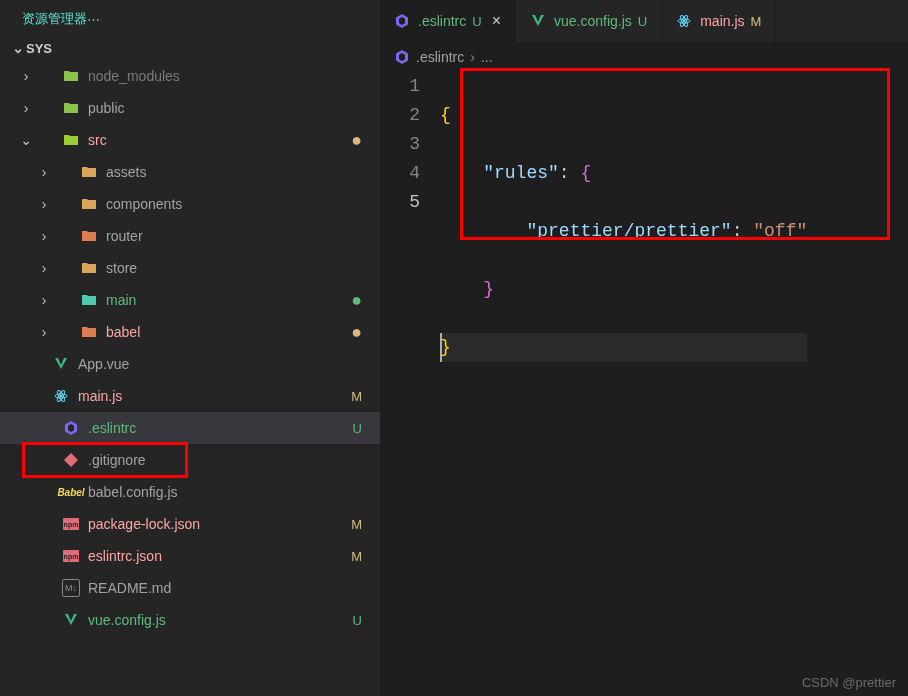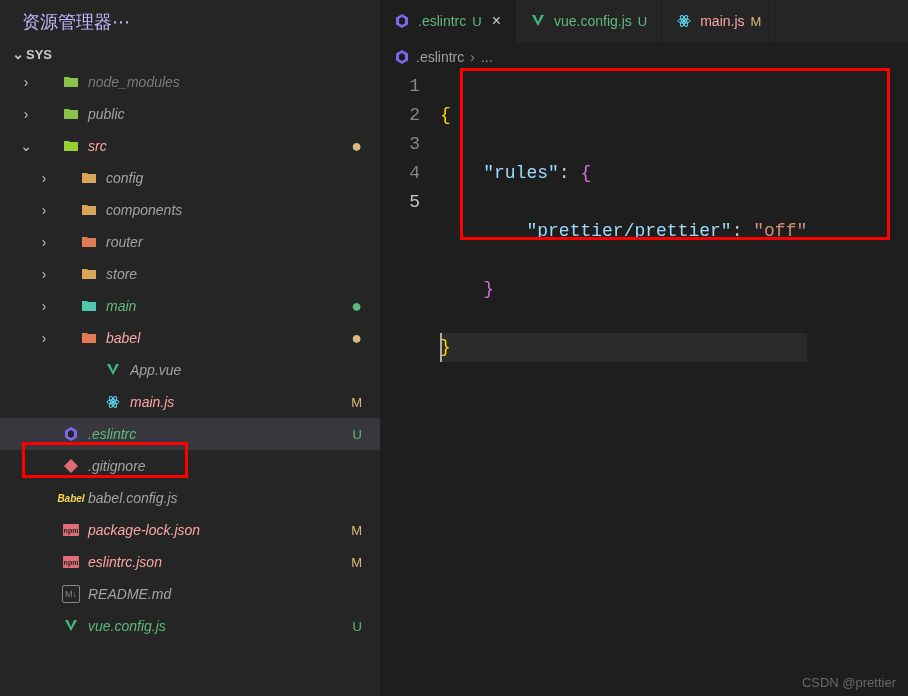--- a/index.html
+++ b/index.html
@@ -17,22 +17,22 @@
   width: 380px;
   background: #252526;
   display: flex;
   flex-direction: column;
 }
 .sidebar-header {
   display: flex;
   align-items: center;
   justify-content: flex-start;
   padding: 10px 14px 8px 22px;
-  font-size: 18px;
-  color: #c4b5fd;
+  font-size: 13px;
+  color: #5eead4;
 }
 .sidebar-header .dots { letter-spacing: 2px; cursor: pointer; }
 .project-root {
   display: flex;
   align-items: center;
   padding: 4px 10px;
   font-weight: 700;
   font-size: 13px;
   color: #cccccc;
 }
@@ -55,38 +55,38 @@
 }
 .icon {
   width: 18px; height: 18px;
   display: inline-flex;
   align-items: center;
   justify-content: center;
   margin-right: 8px;
   font-size: 14px;
   margin-left: 28px;
 }
-.label { flex: 1; font-style: italic; }
+.label { flex: 1; }
 .status {
   width: 24px;
   text-align: right;
   font-size: 13px;
   font-weight: 500;
 }
 .status-M { color: #d7ba7d; }
 .status-U { color: #5fba7d; }
 .dot-yellow { color: #d7ba7d; font-size: 18px; }
 .dot-green { color: #5fba7d; font-size: 18px; }
 .name-dim { color: #a3a3a3; }
 .name-untracked { color: #5fba7d; }
 .name-modified { color: #fca5a5; }
 .name-ignored { color: #7a7a7a; }
 .indent-1 { padding-left: 18px; }
 .indent-2 { padding-left: 36px; }
-.indent-2.no-chev { padding-left: 76px; }
+.indent-2.no-chev { padding-left: 24px; }
 .indent-1.no-chev { padding-left: 34px; }
 .chev-slot { display:flex; align-items:center; width:16px; }
 
 .red-box-1 {
   position: absolute;
   border: 3px solid #ff0000;
   left: 22px; top: 442px;
   width: 166px; height: 36px;
   pointer-events: none;
 }
@@ -258,21 +258,21 @@
 
     <div class="tree-item indent-2">
       <span class="chev-slot">
           <span class="chev">›</span>
         </span>
       <span class="icon ic-folder-plain">
         <svg width="16" height="16" viewBox="0 0 16 16">
             <path fill="currentColor" d="M1 3h5l1 1h8v9H1z"></path>
           </svg>
       </span>
-      <span class="label name-dim">config</span>
+      <span class="label name-dim">assets</span>
       <span class="status"></span>
     </div>
 
     <div class="tree-item indent-2">
       <span class="chev-slot">
           <span class="chev">›</span>
         </span>
       <span class="icon ic-folder-comp">
         <svg width="16" height="16" viewBox="0 0 16 16">
             <path fill="currentColor" d="M1 3h5l1 1h8v9H1z"></path>

